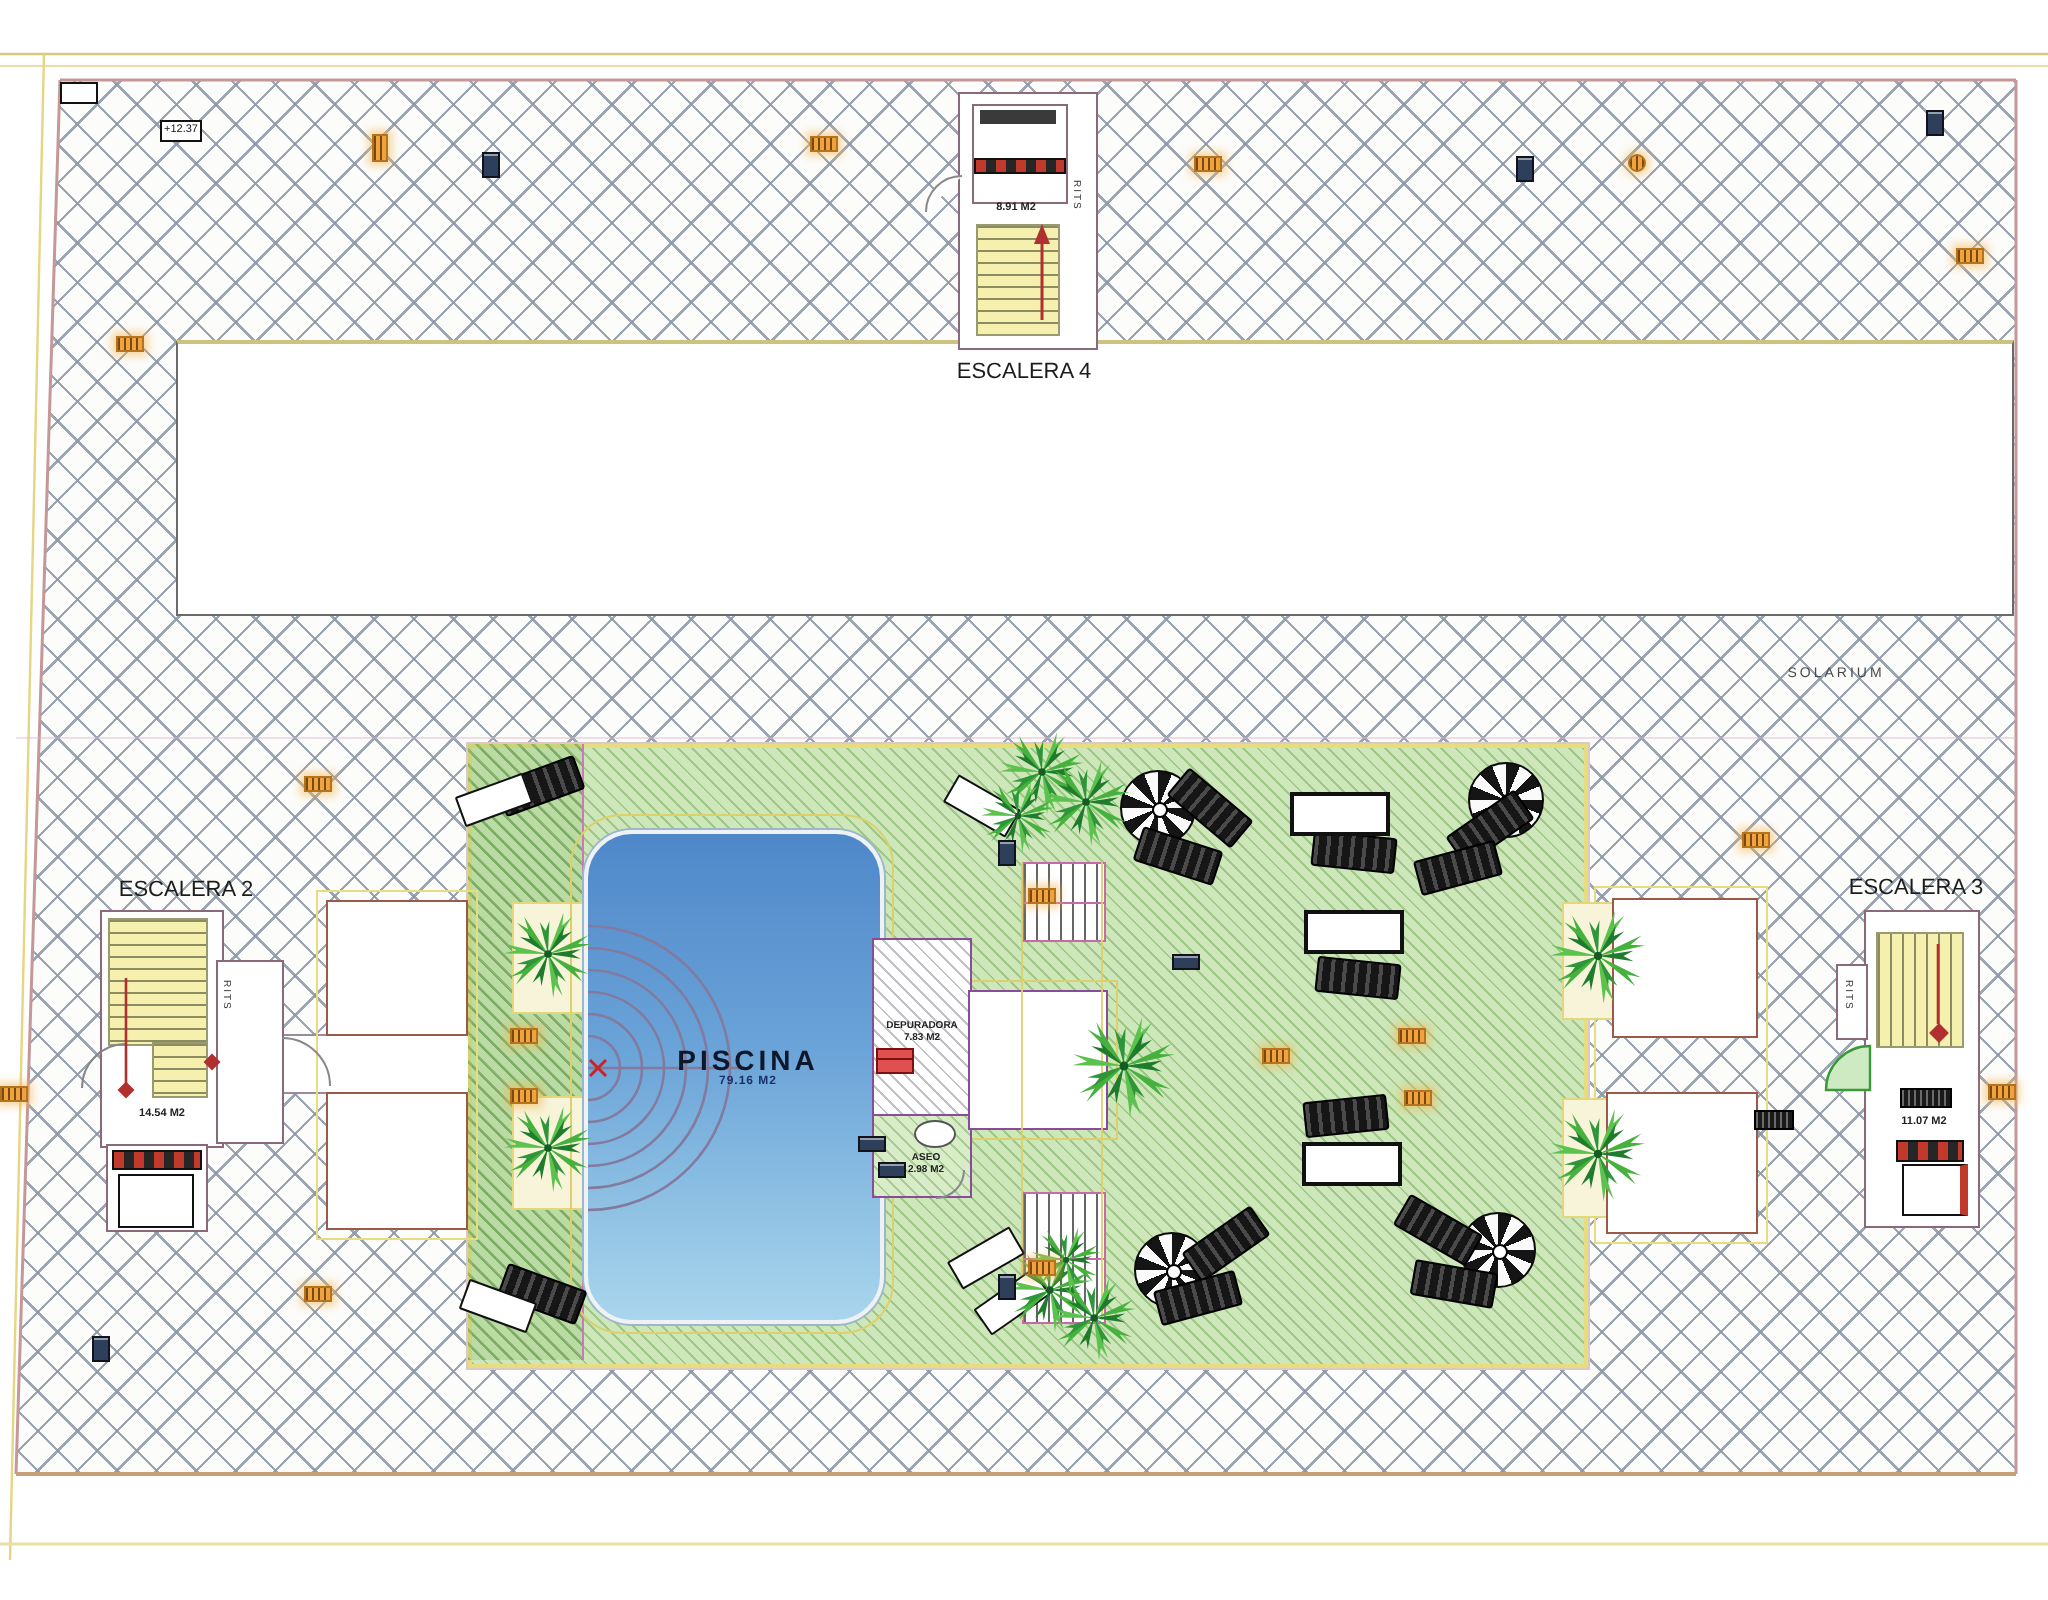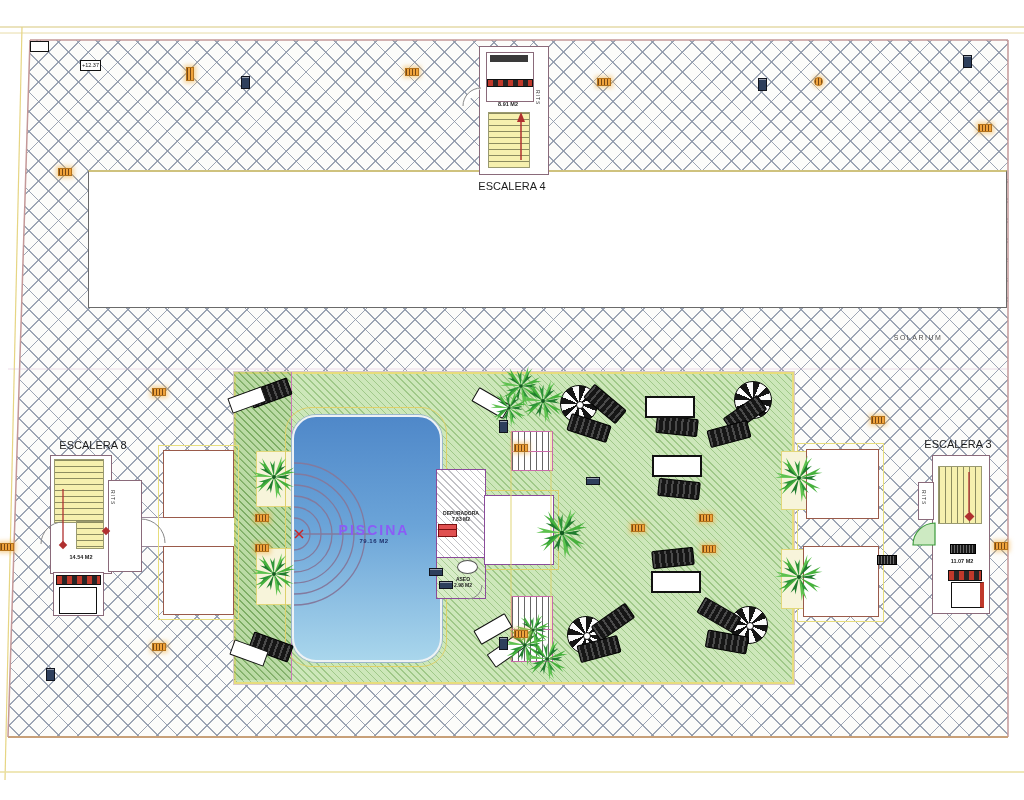--- a/index.html
+++ b/index.html
@@ -24,21 +24,21 @@
     border:2px solid #e7dd7c;box-shadow:0 0 0 1px #d9c9c9;z-index:3;}
   #deck-strip{left:234px;top:372px;width:57px;height:308px;
     background-color:rgba(140,190,110,.28);
     background-image:repeating-linear-gradient(45deg, rgba(98,150,72,.5) 0 1.4px, transparent 1.4px 5px);
     border-right:1.5px solid #cc79b8;z-index:3;}
   
   #pool-guide{left:285px;top:407px;width:160px;height:258px;border:1.5px solid #ddd06a;border-radius:26px;z-index:4;}
   #pool{left:292px;top:415px;width:146px;height:243px;border-radius:24px;
     background:linear-gradient(180deg,#4f88c9 0%,#6ba4d8 45%,#a9d6ec 100%);
     border:2px solid #eef2f5;box-shadow:0 0 0 1px #9bb7cc;z-index:5;}
-  .pool-name{color:#8b5cf6;font-weight:bold;font-size:14px;letter-spacing:2px;}
+  .pool-name{color:#0f172a;font-weight:bold;font-size:14px;letter-spacing:2px;}
   .pool-area{color:#1c2f6b;font-weight:bold;font-size:6px;letter-spacing:.5px;}
   
   .room{background:#fff;border:1.5px solid #8a4b9a;z-index:5;}
   #depuradora{left:436px;top:469px;width:48px;height:88px;
     background-image:repeating-linear-gradient(45deg, rgba(120,120,130,.45) 0 1px, transparent 1px 5px);}
   #aseo{left:436px;top:557px;width:48px;height:40px;
     background-color:#d8ecc8;
     background-image:repeating-linear-gradient(45deg, rgba(122,175,96,.5) 0 1px, transparent 1px 5px);}
   #center-room{left:484px;top:495px;width:68px;height:68px;}
   #center-room-guide{left:479px;top:490px;width:78px;height:78px;border:1.5px solid #ddd06a;z-index:4;}
@@ -139,21 +139,21 @@
 
   <div class="abs white-box" style="left:479px;top:46px;width:68px;height:127px;z-index:4;"></div>
   <div class="abs white-box" style="left:486px;top:52px;width:46px;height:48px;z-index:5;"></div>
   <div class="abs" style="left:490px;top:55px;width:38px;height:7px;background:#3a3a3a;z-index:6;"></div>
   <div class="abs elev-bar" style="left:487px;top:79px;width:44px;height:6px;z-index:6;"></div>
   <div class="abs stair-tread-h" style="left:488px;top:112px;width:40px;height:54px;z-index:5;"></div>
   <div class="abs lbl center m2" style="left:508px;top:104px;">8.91 M2</div>
   <div class="abs lbl vtext" style="left:535px;top:90px;">RITS</div>
   <div class="abs lbl center plan-label" style="left:512px;top:186px;">ESCALERA 4</div>
 
-  <div class="abs lbl center plan-label" style="left:93px;top:445px;z-index:9;">ESCALERA 8</div>
+  <div class="abs lbl center plan-label" style="left:93px;top:445px;z-index:9;">ESCALERA 2</div>
   <div class="abs white-box" style="left:50px;top:455px;width:60px;height:117px;z-index:4;"></div>
   <div class="abs white-box" style="left:108px;top:480px;width:32px;height:90px;z-index:4;"></div>
   <div class="abs stair-tread-h" style="left:54px;top:459px;width:48px;height:62px;z-index:5;"></div>
   <div class="abs stair-tread-h" style="left:76px;top:521px;width:26px;height:26px;z-index:5;"></div>
   <div class="abs lbl vtext" style="left:110px;top:490px;">RITS</div>
   <div class="abs lbl center m2" style="left:81px;top:557px;">14.54 M2</div>
   <div class="abs white-box" style="left:53px;top:572px;width:49px;height:42px;z-index:4;"></div>
   <div class="abs elev-bar" style="left:56px;top:575px;width:43px;height:8px;z-index:5;"></div>
   <div class="abs elev-cab" style="left:59px;top:587px;width:36px;height:25px;z-index:5;"></div>
 

